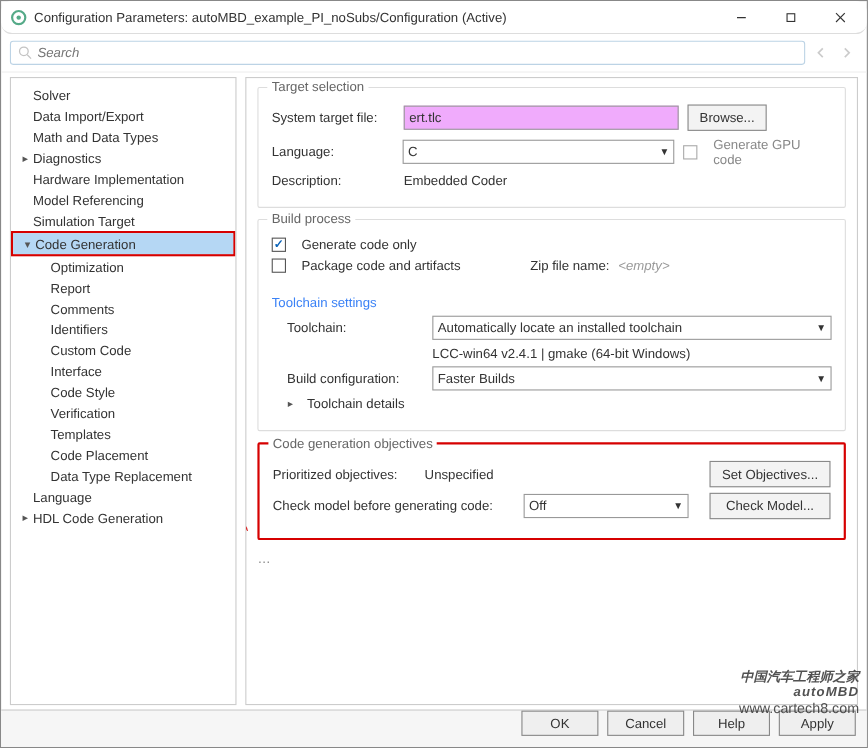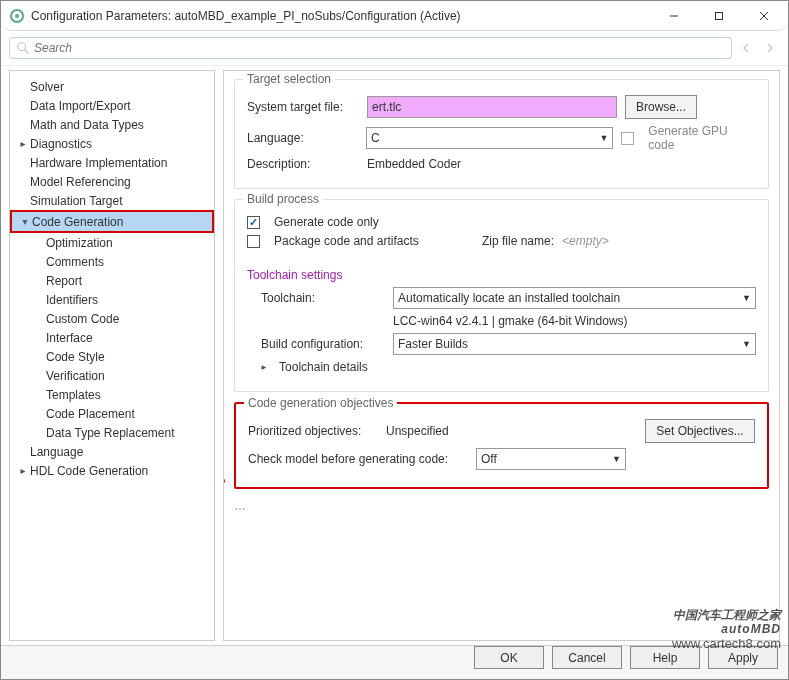--- a/index.html
+++ b/index.html
@@ -32,21 +32,21 @@
   .fieldset .legend { position:absolute; top:-8px; left:8px; background:#fff; padding:0 4px; color:#666; }
   .row { display:flex; align-items:center; margin:5px 0; gap:8px; }
   .lbl { width:112px; color:#333; }
   .lbl2 { width:124px; color:#333; }
   input.txt { height:22px; border:1px solid #999; padding:0 4px; width:250px; background:#f0abfc; }
   .btn { height:24px; border:1px solid #888; background:#f3f3f3; padding:0 10px; cursor:default; }
   .select { height:22px; border:1px solid #999; background:#fff; display:flex; align-items:center; justify-content:space-between; padding:0 4px; }
   .select .arrow-down { font-size:9px; color:#333; padding-left:4px;}
   .checkbox { width:13px; height:13px; border:1px solid #555; display:flex; align-items:center; justify-content:center; background:#fff; margin-right:6px; }
   .checkbox.checked::after { content:'✓'; font-size:11px; color:#0a62b7; line-height:11px; font-weight:bold; }
-  .group-head { color:#a21caf; margin:20px 0 4px 0; }
+  .group-head { color:#3b82f6; margin:20px 0 4px 0; }
   .indent { padding-left:14px; }
   .discl { display:inline-block; transform:scale(.8); color:#555; margin-right:4px;}
   .placeholder-empty { font-style:italic; color:#999; }
   .red-box { border:2px solid #d60000; }
   .ellipsis { color:#888; margin-top:4px; }
 
   .footer { height:34px; border-top:1px solid #ccc; display:flex; align-items:flex-start; justify-content:flex-end; padding:0 10px; gap:8px; background:#f6f6f6;}
   .fbtn { height:23px; min-width:70px; border:1px solid #888; background:#efefef; padding:0 12px; }
 
   .watermark { position:absolute; right:8px; bottom:28px; text-align:right; font-family: "KaiTi","STKaiti",serif; pointer-events:none; color:#222; font-size:14px; line-height:1.2; font-weight:bold; font-style:italic; opacity:.85;}
@@ -139,25 +139,25 @@
           <span class="arrow">▾</span>
           <span class="label">Code Generation</span>
         </div>
       </div>
       <div class="tree-item ind1">
         <span class="arrow"></span>
         <span class="label">Optimization</span>
       </div>
       <div class="tree-item ind1">
         <span class="arrow"></span>
+        <span class="label">Report</span>
+      </div>
+      <div class="tree-item ind1">
+        <span class="arrow"></span>
         <span class="label">Comments</span>
-      </div>
-      <div class="tree-item ind1">
-        <span class="arrow"></span>
-        <span class="label">Report</span>
       </div>
       <div class="tree-item ind1">
         <span class="arrow"></span>
         <span class="label">Identifiers</span>
       </div>
       <div class="tree-item ind1">
         <span class="arrow"></span>
         <span class="label">Custom Code</span>
       </div>
       <div class="tree-item ind1">
@@ -264,20 +264,21 @@
         <span style="flex:1">Unspecified</span>
         <button class="btn" style="width:110px">Set Objectives...</button>
       </div>
       <div class="row">
         <span style="width:220px">Check model before generating code:</span>
         <div class="select" style="width:150px">
           <span>Off</span>
           <span class="arrow-down">▼</span>
         </div>
         <div style="flex:1"></div>
+        <button class="btn" style="width:110px">Check Model...</button>
       </div>
     </div>
     <div class="ellipsis">…</div>
 
     <svg class="arrow-annot" style="left:-220px; top:150px; width:240px; height:300px;" viewBox="0 0 240 300">
       <defs>
           <marker id="ah" markerWidth="10" markerHeight="10" refX="8" refY="3" orient="auto">
             <path d="M0,0 L9,3 L0,6 Z" fill="#d60000"></path>
           </marker>
         </defs>

